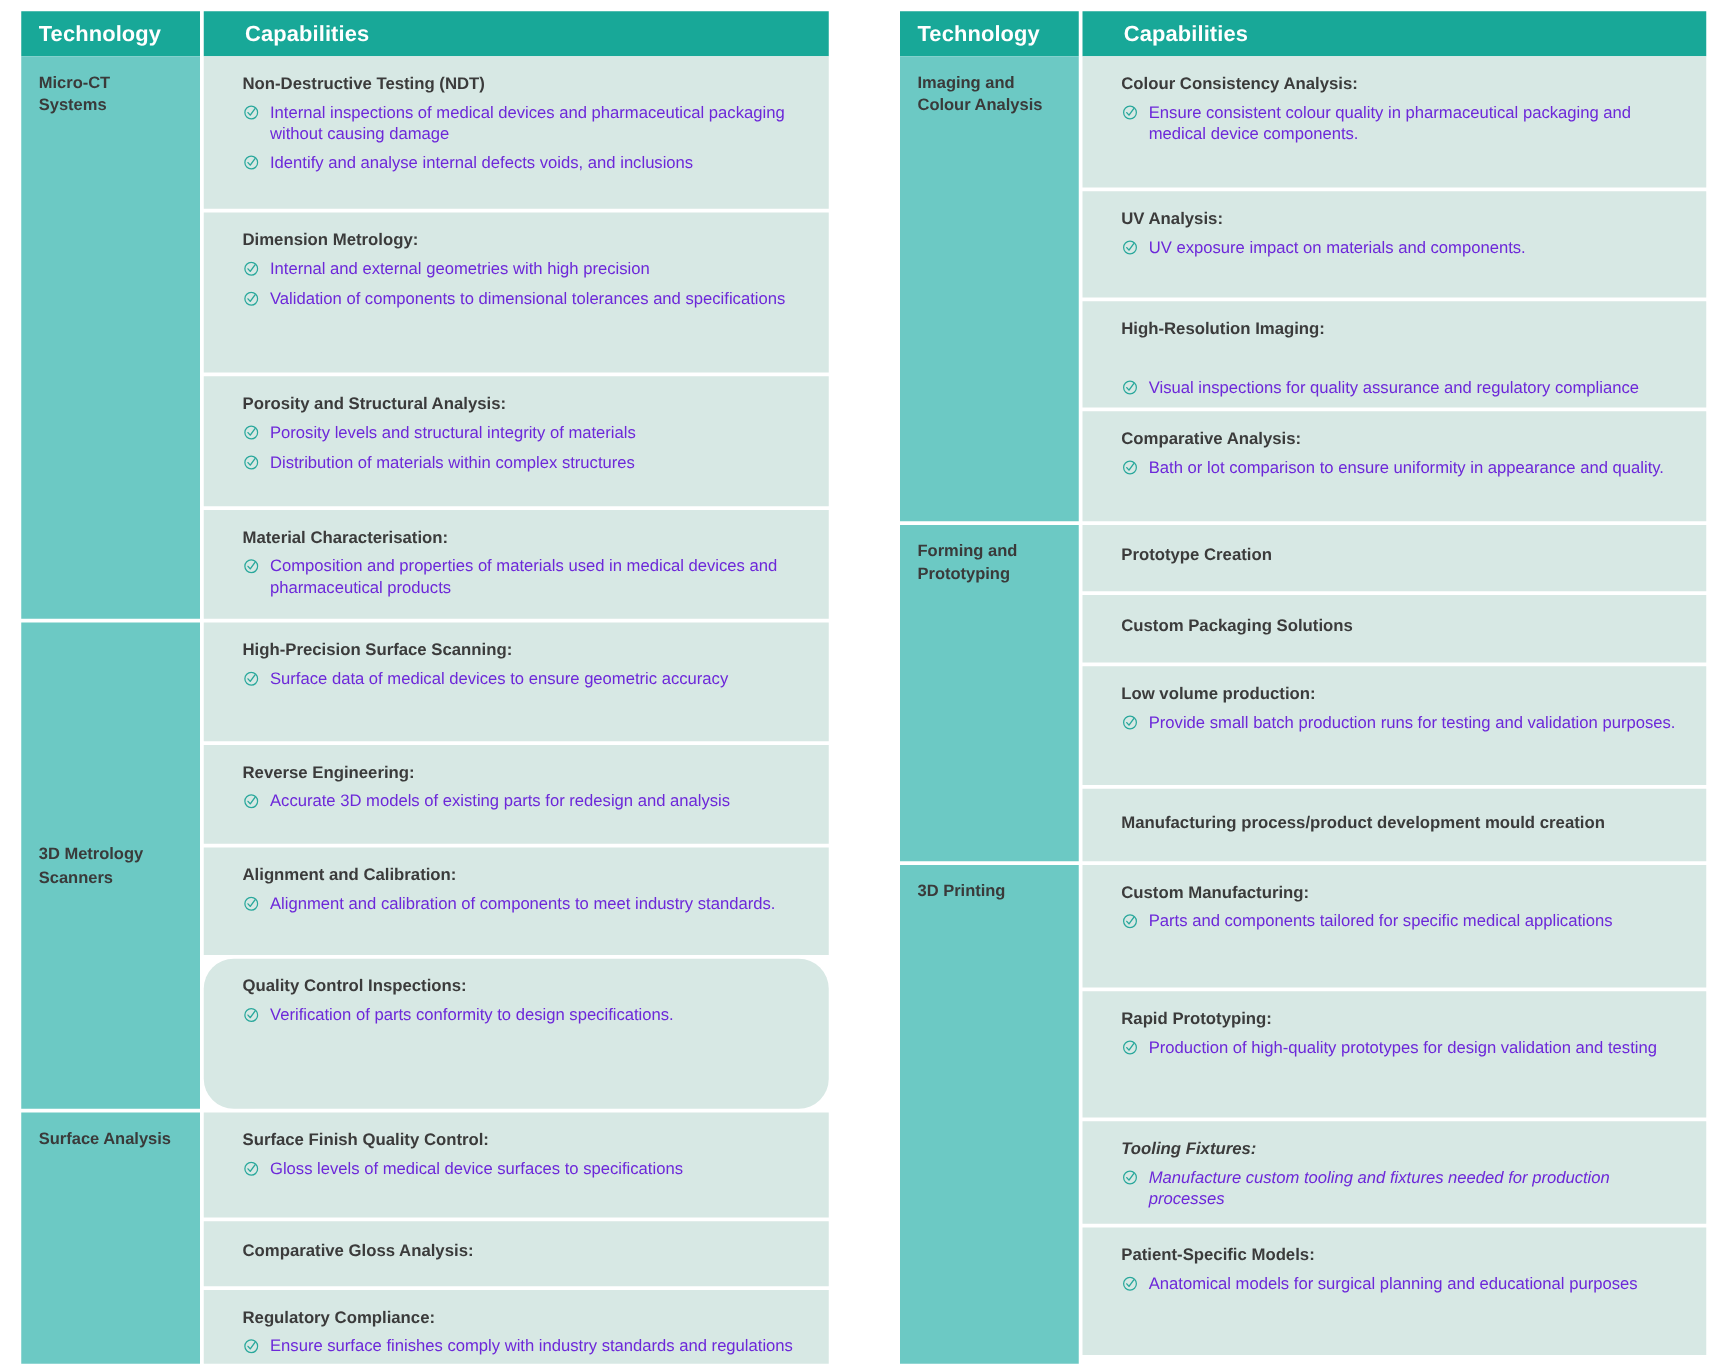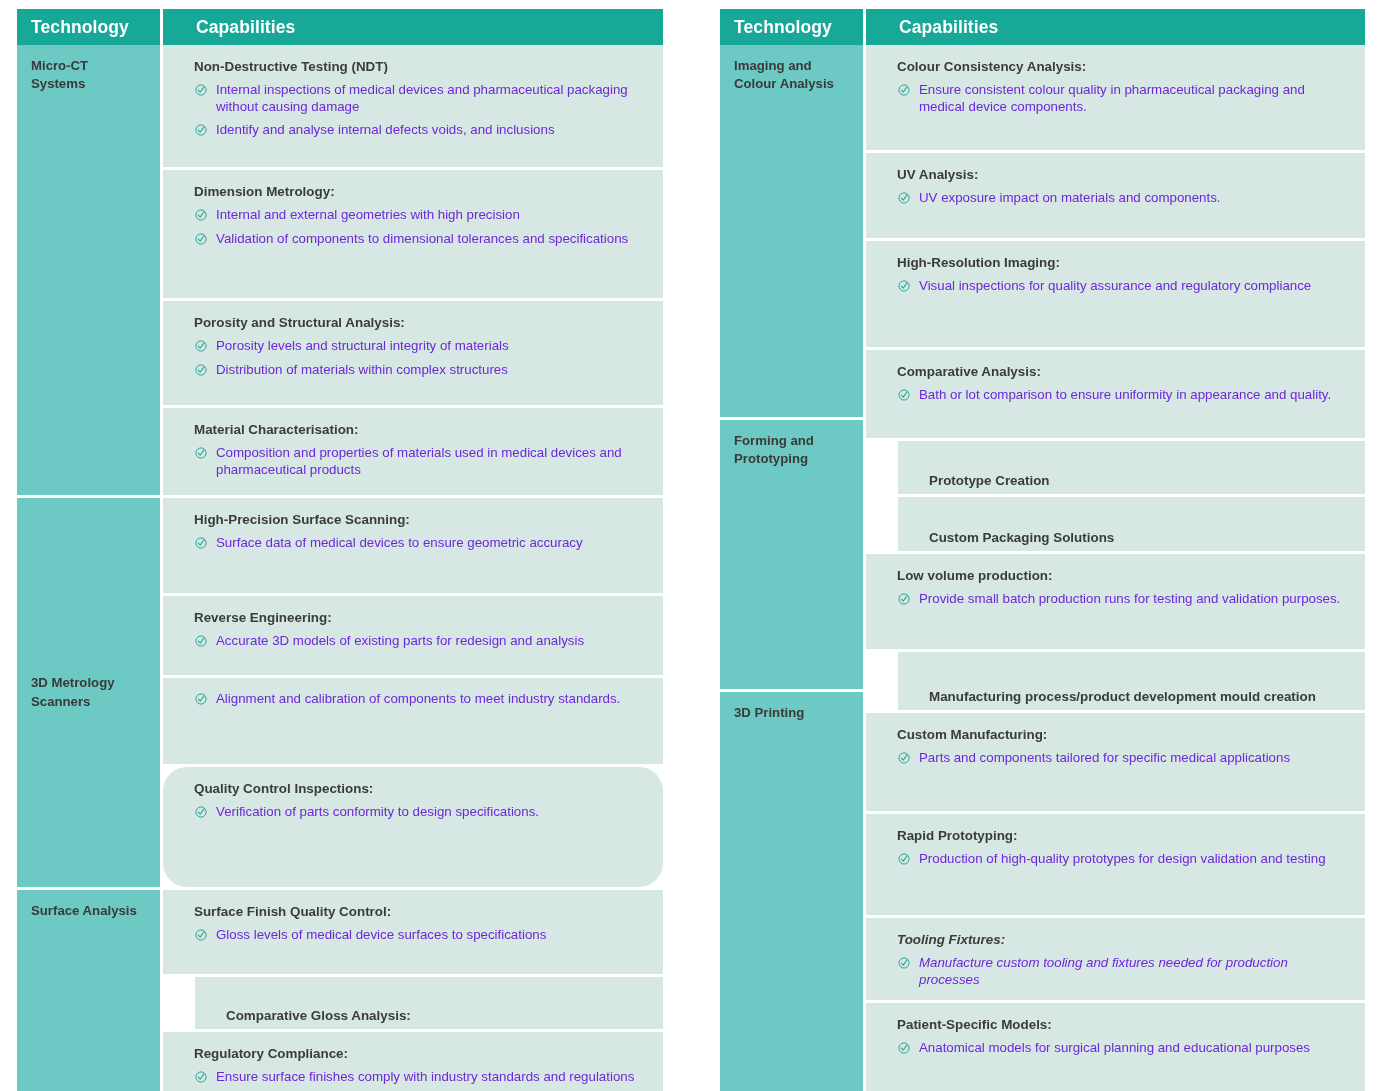--- a/index.html
+++ b/index.html
@@ -87,21 +87,21 @@
     gap: 3px;
   }
   .cap-cell {
     background: #d7e8e4;
     box-sizing: border-box;
     padding: 13px 18px 12px 31px;
     display: flex;
     flex-direction: column;
     justify-content: flex-start;
   }
-  .cap-cell.center { justify-content: flex-end; padding-top: 0; padding-bottom: 4px; margin-left: 32px; }
+  .cap-cell.center { justify-content: center; padding-top: 0; padding-bottom: 4px; }
 
   .cap-title {
     color: #3b3b3b;
     font-size: 13.4px;
     font-weight: bold;
     line-height: 1.35;
     margin: 0 0 6px 0;
   }
   .cap-cell.center .cap-title { margin: 0; }
 
@@ -234,20 +234,21 @@
             <ul class="bullets">
               <li><span class="chk">
                   <svg viewBox="0 0 12 12" aria-hidden="true">
                     <circle cx="6" cy="6" r="5.1" fill="none" stroke="#2aa89c" stroke-width="1"></circle>
                     <path d="M3.4 6.1 L5.2 8.1 L9 2.9" fill="none" stroke="#2aa89c" stroke-width="1.1" stroke-linecap="round" stroke-linejoin="round"></path>
                   </svg>
                 </span><span>Accurate 3D models of existing parts for redesign and analysis</span></li>
             </ul>
           </div>
           <div class="cap-cell" style="height: 86px;">
+            <div class="cap-title">Alignment and Calibration:</div>
             <ul class="bullets">
               <li><span class="chk">
                   <svg viewBox="0 0 12 12" aria-hidden="true">
                     <circle cx="6" cy="6" r="5.1" fill="none" stroke="#2aa89c" stroke-width="1"></circle>
                     <path d="M3.4 6.1 L5.2 8.1 L9 2.9" fill="none" stroke="#2aa89c" stroke-width="1.1" stroke-linecap="round" stroke-linejoin="round"></path>
                   </svg>
                 </span><span>Alignment and calibration of components to meet industry standards.</span></li>
             </ul>
           </div>
           <div class="cap-cell" style="height: 120px; border-radius: 24px;">
@@ -331,21 +332,21 @@
             <div class="cap-title">UV Analysis:</div>
             <ul class="bullets">
               <li><span class="chk">
                   <svg viewBox="0 0 12 12" aria-hidden="true">
                     <circle cx="6" cy="6" r="5.1" fill="none" stroke="#2aa89c" stroke-width="1"></circle>
                     <path d="M3.4 6.1 L5.2 8.1 L9 2.9" fill="none" stroke="#2aa89c" stroke-width="1.1" stroke-linecap="round" stroke-linejoin="round"></path>
                   </svg>
                 </span><span>UV exposure impact on materials and components.</span></li>
             </ul>
           </div>
-          <div class="cap-cell" style="height: 106px;">
+          <div class="cap-cell" style="height: 85px; gap: 24px;">
             <div class="cap-title">High-Resolution Imaging:</div>
             <ul class="bullets">
               <li><span class="chk">
                   <svg viewBox="0 0 12 12" aria-hidden="true">
                     <circle cx="6" cy="6" r="5.1" fill="none" stroke="#2aa89c" stroke-width="1"></circle>
                     <path d="M3.4 6.1 L5.2 8.1 L9 2.9" fill="none" stroke="#2aa89c" stroke-width="1.1" stroke-linecap="round" stroke-linejoin="round"></path>
                   </svg>
                 </span><span>Visual inspections for quality assurance and regulatory compliance</span></li>
             </ul>
           </div>

